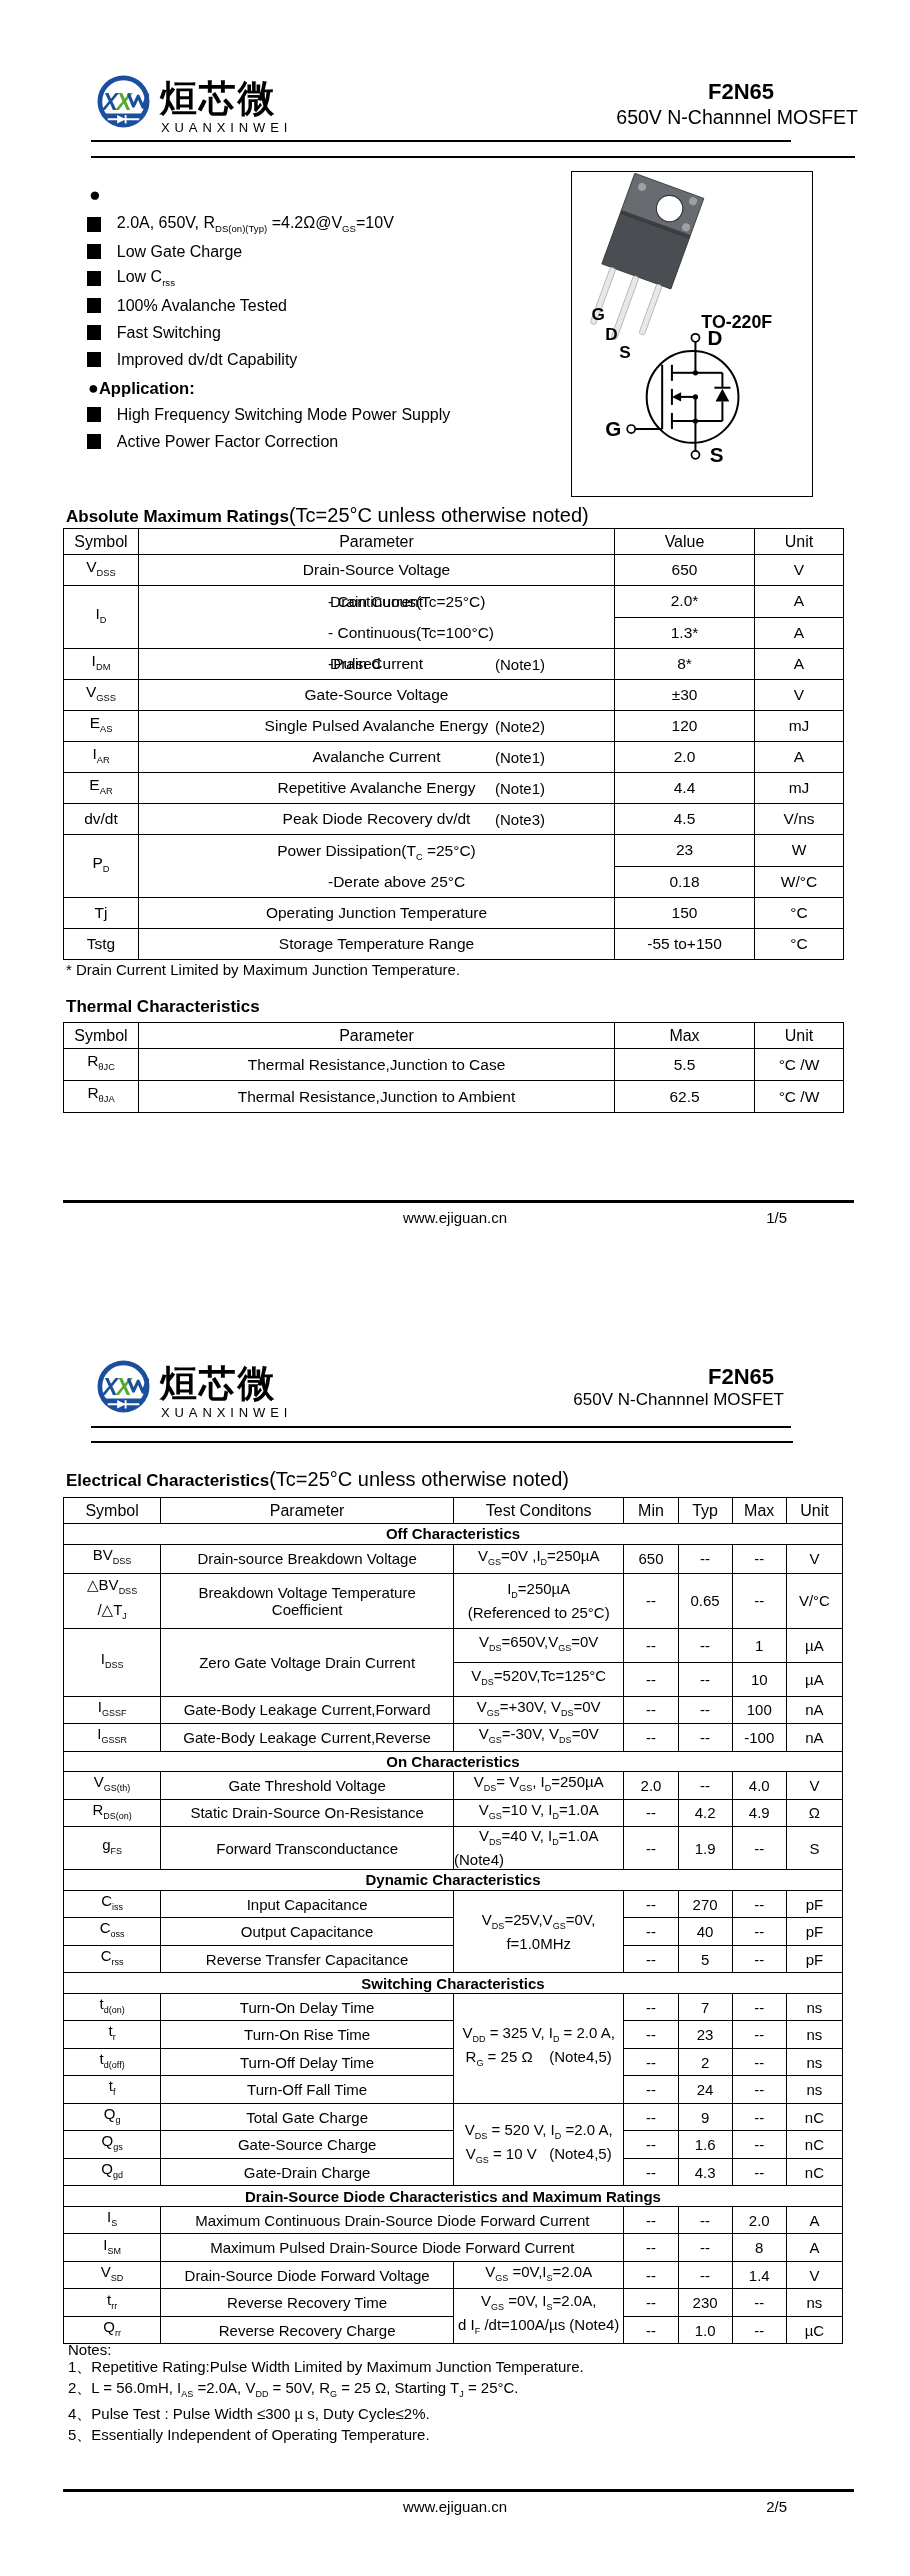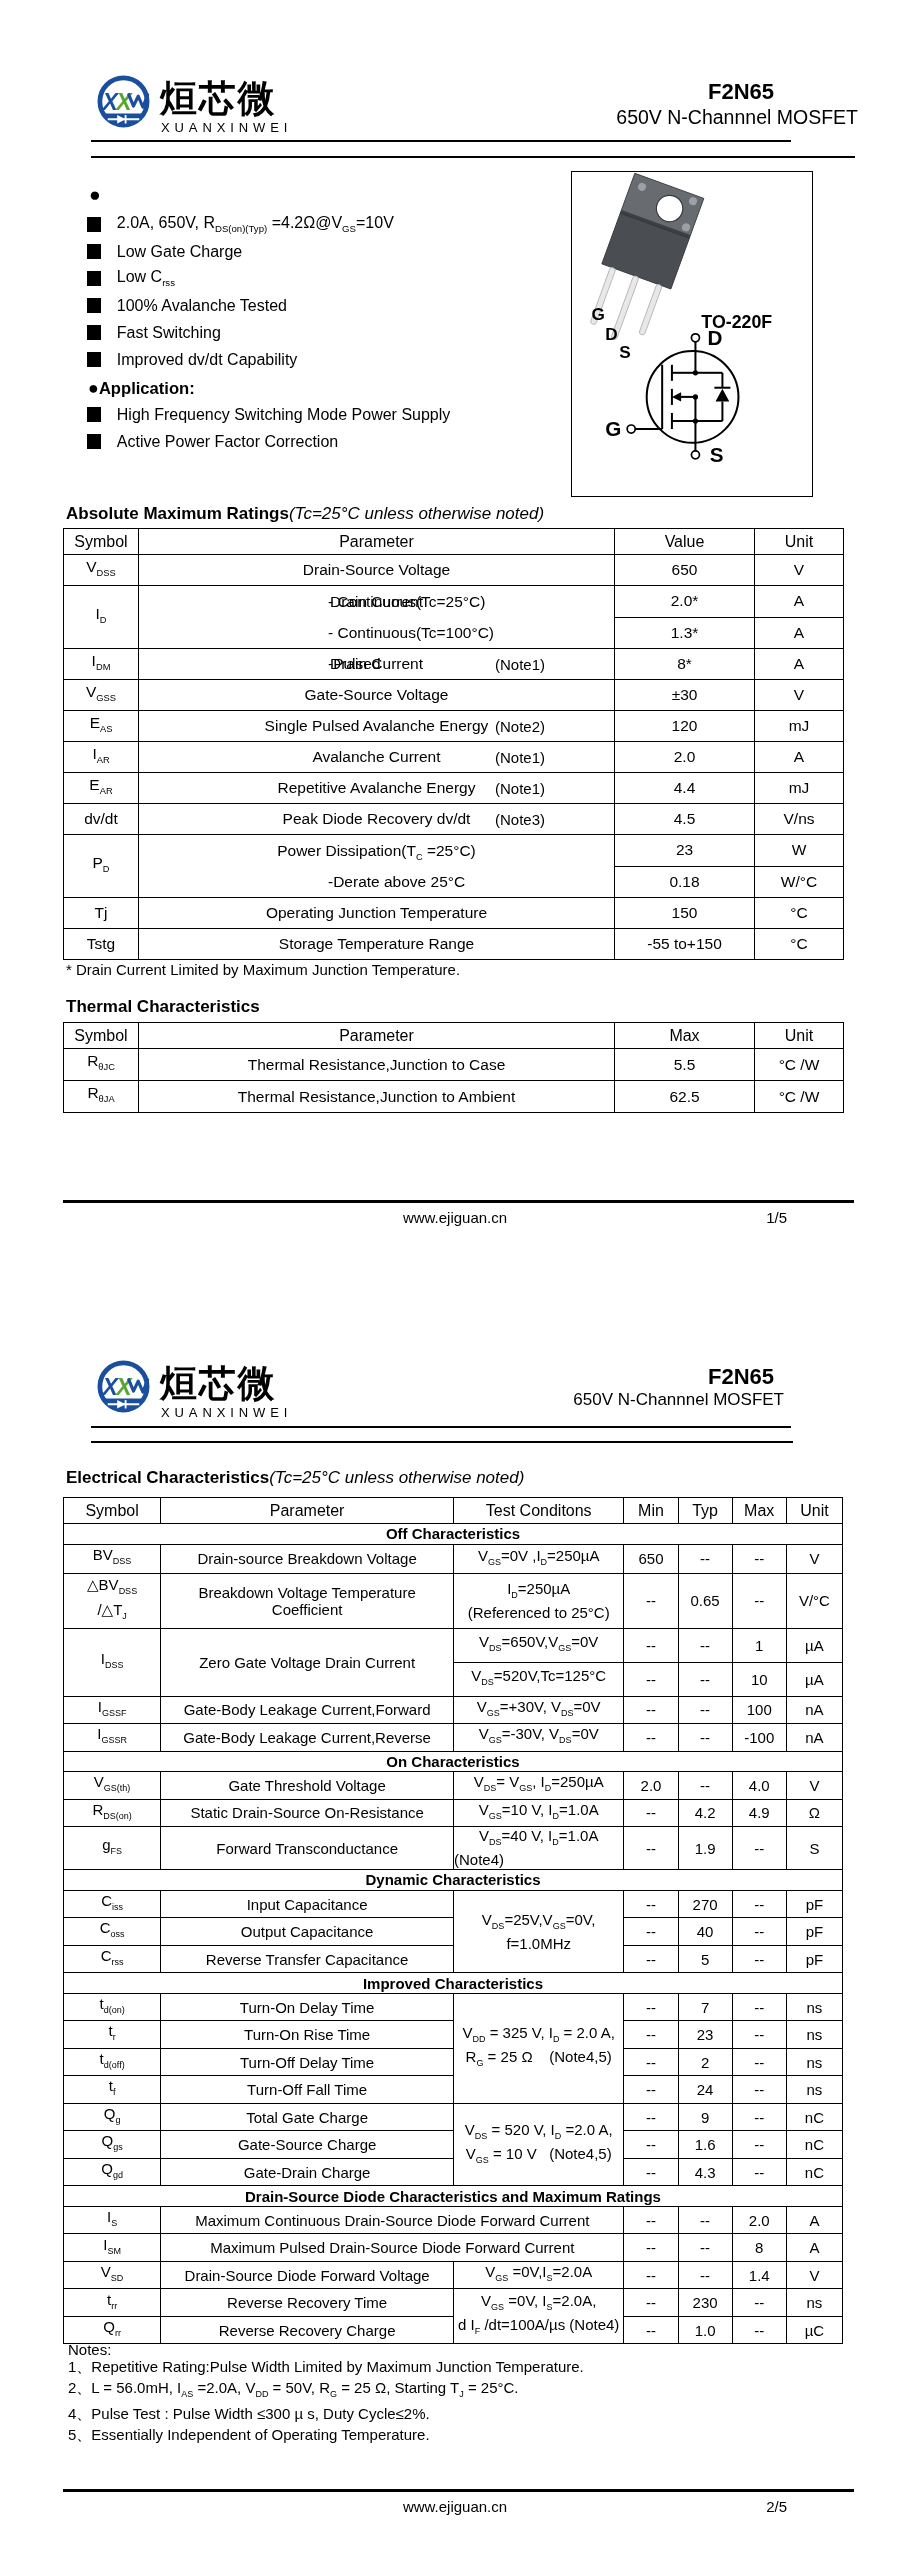--- a/index.html
+++ b/index.html
@@ -25,21 +25,21 @@
   .ftext{font-size:16px;white-space:nowrap;}
   .app-label{position:absolute;white-space:nowrap;}
   .app-label .dot{font-size:18px;font-weight:700;}
   .app-label .txt{font-size:16.6px;font-weight:700;}
 
   .pkg-box{position:absolute;left:571px;top:171px;width:240px;height:324px;border:1.1px solid #000;}
 
   
   .sec-h{position:absolute;white-space:nowrap;}
   .sec-h .b{font-size:17px;font-weight:700;}
-  .sec-h .n{font-size:17px;font-style:italic;}
+  .sec-h .n{font-size:20px;}
 
   
   table.sheet-t{position:absolute;border-collapse:collapse;table-layout:fixed;width:780px;}
   .sheet-t td,.sheet-t th{border:1.1px solid #000;padding:0;text-align:center;vertical-align:middle;overflow:hidden;}
   .sheet-t th{font-weight:400;font-size:16px;}
   .sheet-t td div{white-space:nowrap;}
   #abs-table td,#thermal-table td{font-size:15.5px;text-align:center;}
   #elec-table td{font-size:15px;}
   .aparam{text-align:left;padding-left:8px;position:relative;}
   .pmain{white-space:nowrap;}
@@ -571,21 +571,21 @@
           </td>
           <td class="eparam">
             <div class="pln">Reverse Transfer Capacitance</div>
           </td>
           <td class="ev">--</td>
           <td class="ev">5</td>
           <td class="ev">--</td>
           <td class="ev">pF</td>
         </tr>
         <tr style="height: 20.6px;">
-          <td class="esec" colspan="7">Improved Characteristics</td>
+          <td class="esec" colspan="7">Switching Characteristics</td>
         </tr>
         <tr style="height: 27.5px;">
           <td class="esym">
             <div class="symln">t<sub>d(on)</sub></div>
           </td>
           <td class="eparam">
             <div class="pln">Turn-On Delay Time</div>
           </td>
           <td class="econd" rowspan="4">
             <div class="cln">V<sub>DD</sub> = 325 V, I<sub>D</sub> = 2.0 A,</div>

